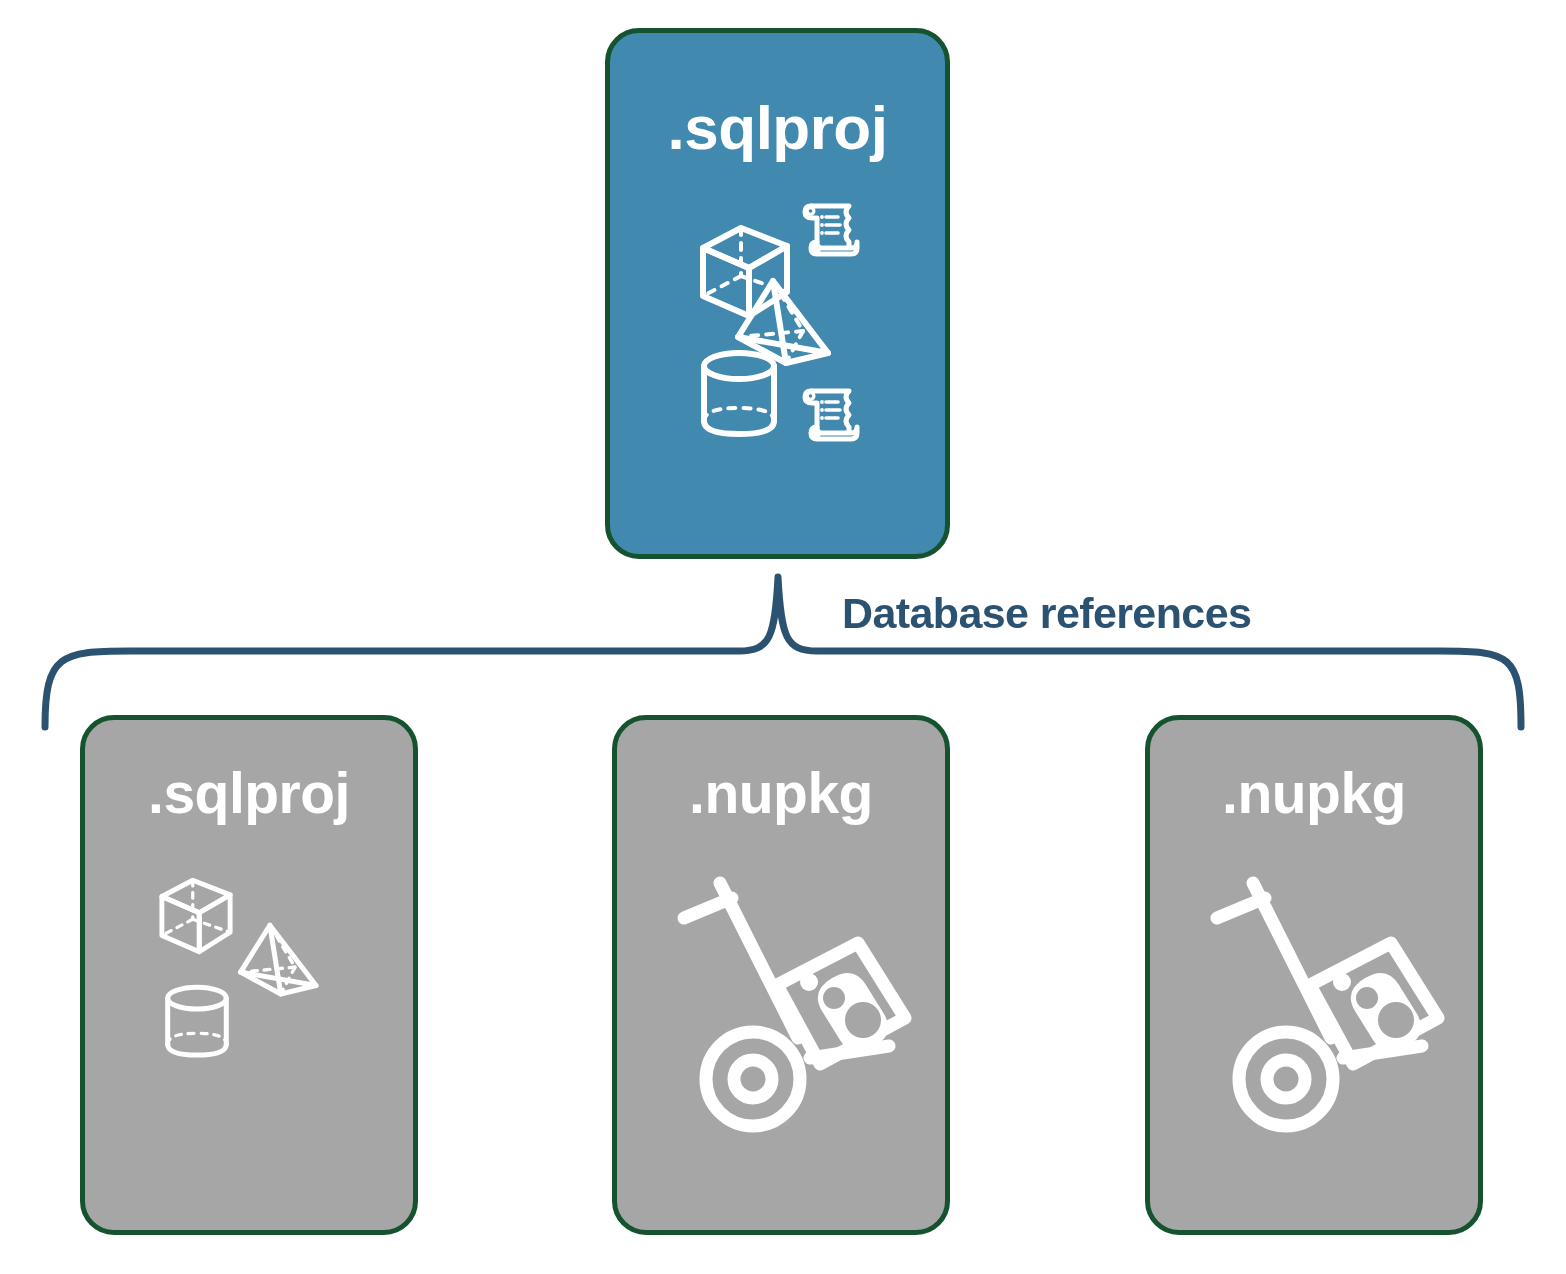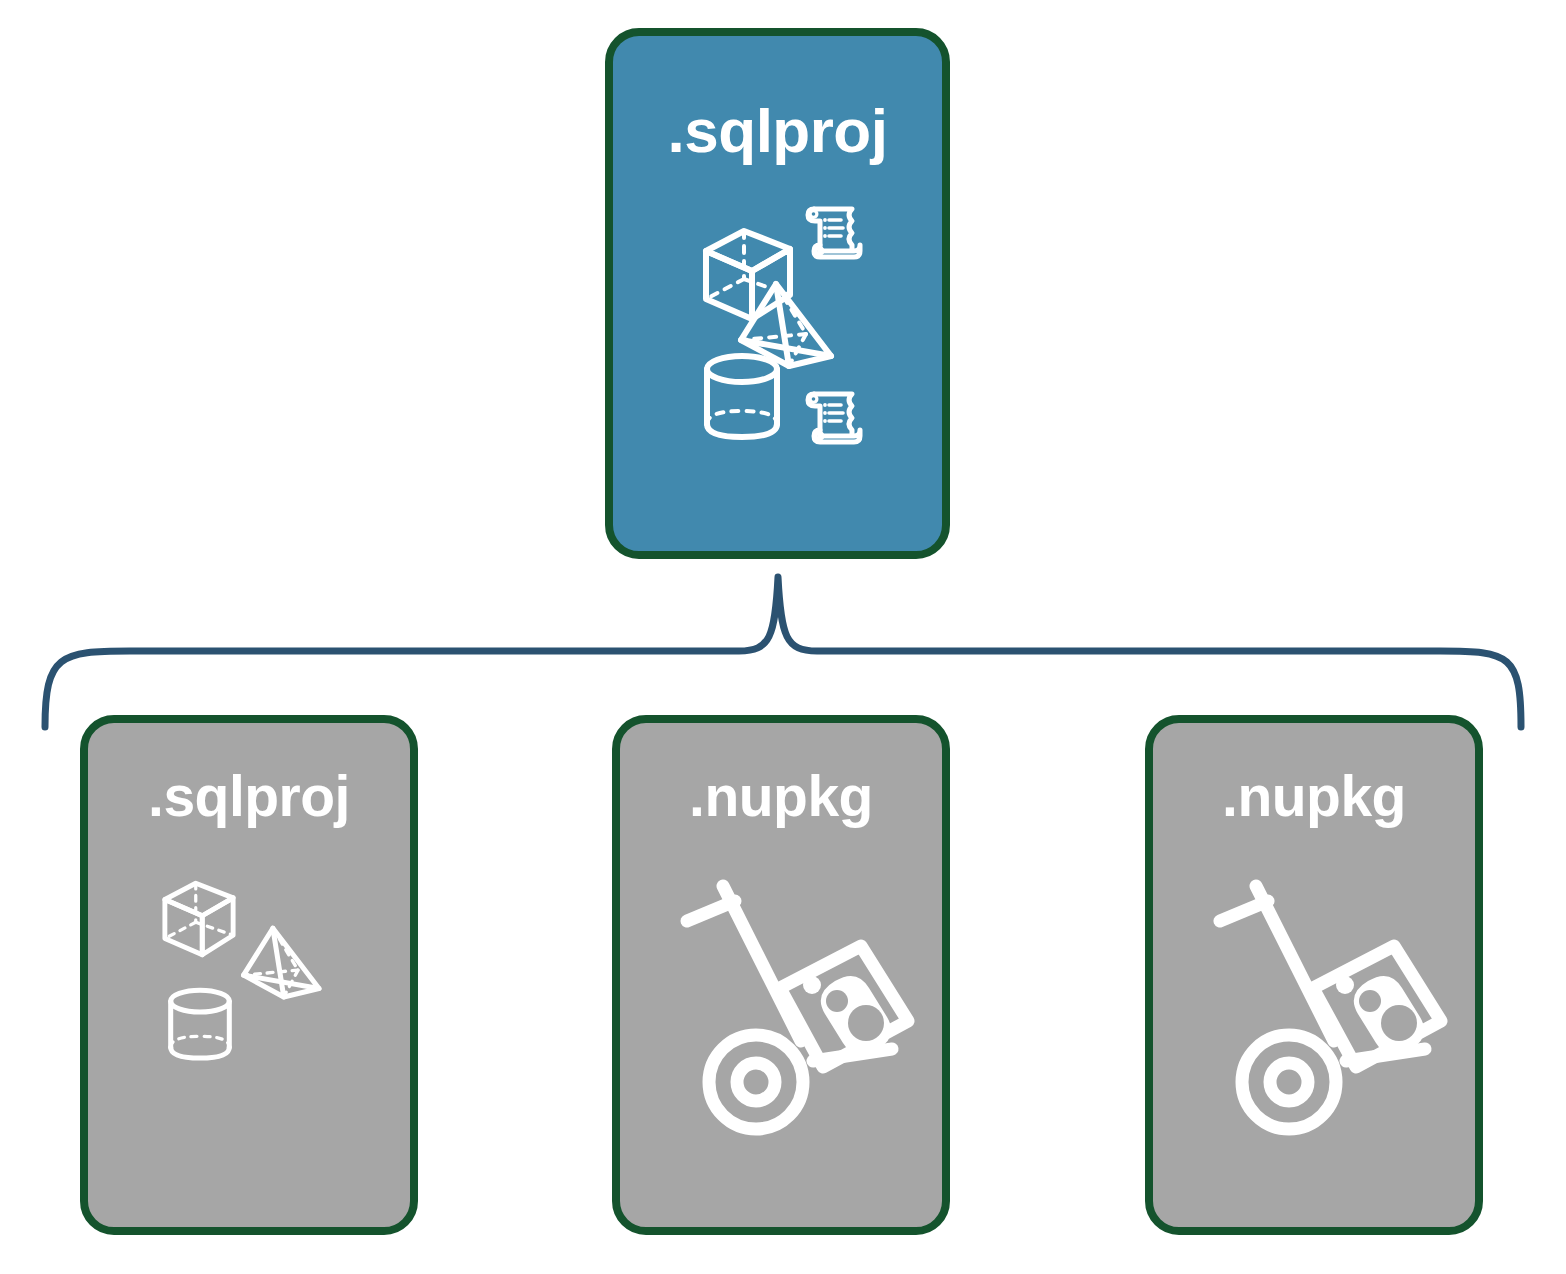--- a/index.html
+++ b/index.html
@@ -14,21 +14,21 @@
     position: relative;
     overflow: hidden;
   }
   #diagram-root {
     position: absolute;
     inset: 0;
   }
   .card {
     position: absolute;
     box-sizing: border-box;
-    border: 8px solid #14532d;
+    border: 5px solid #14532d;
     border-radius: 34px;
     display: block;
   }
   .card-blue { background: #4189ae; }
   .card-gray { background: #a6a6a6; }
 
   .card-title {
     position: absolute;
     left: 0;
     right: 0;
@@ -156,20 +156,21 @@
   <svg class="brace-layer" style="left:0px; top:555px;" width="1566" height="190" viewBox="0 0 1566 190">
     <path fill="none" stroke="#2b5271" stroke-width="7" stroke-linecap="round" stroke-linejoin="round" d="M45 172
              C 45 100, 60 96, 130 96
              L 739 96
              C 770 96, 775 82, 778 22
              C 781 82, 786 96, 817 96
              L 1440 96
              C 1510 96, 1521 100, 1521 172"></path>
   </svg>
 
+  <div id="brace-label">Database references</div>
 
   <div class="card card-gray" id="card-ref-0" style="left:80px; top:715px; width:338px; height:520px;">
 
     <div class="card-title">.sqlproj</div>
 
     <div class="card-icons" style="top:145px; height:250px;">
       <svg class="icon-svg" style="left:72px; top:10px;" width="78" height="82" viewBox="0 0 96 100">
         <g fill="none" stroke="#ffffff" stroke-width="6" stroke-linejoin="round" stroke-linecap="round">
           <path d="M6 26 L44 6 L90 24 L52 46 Z"></path>
           <path d="M6 26 L6 74 L52 94 L52 46 Z"></path>

